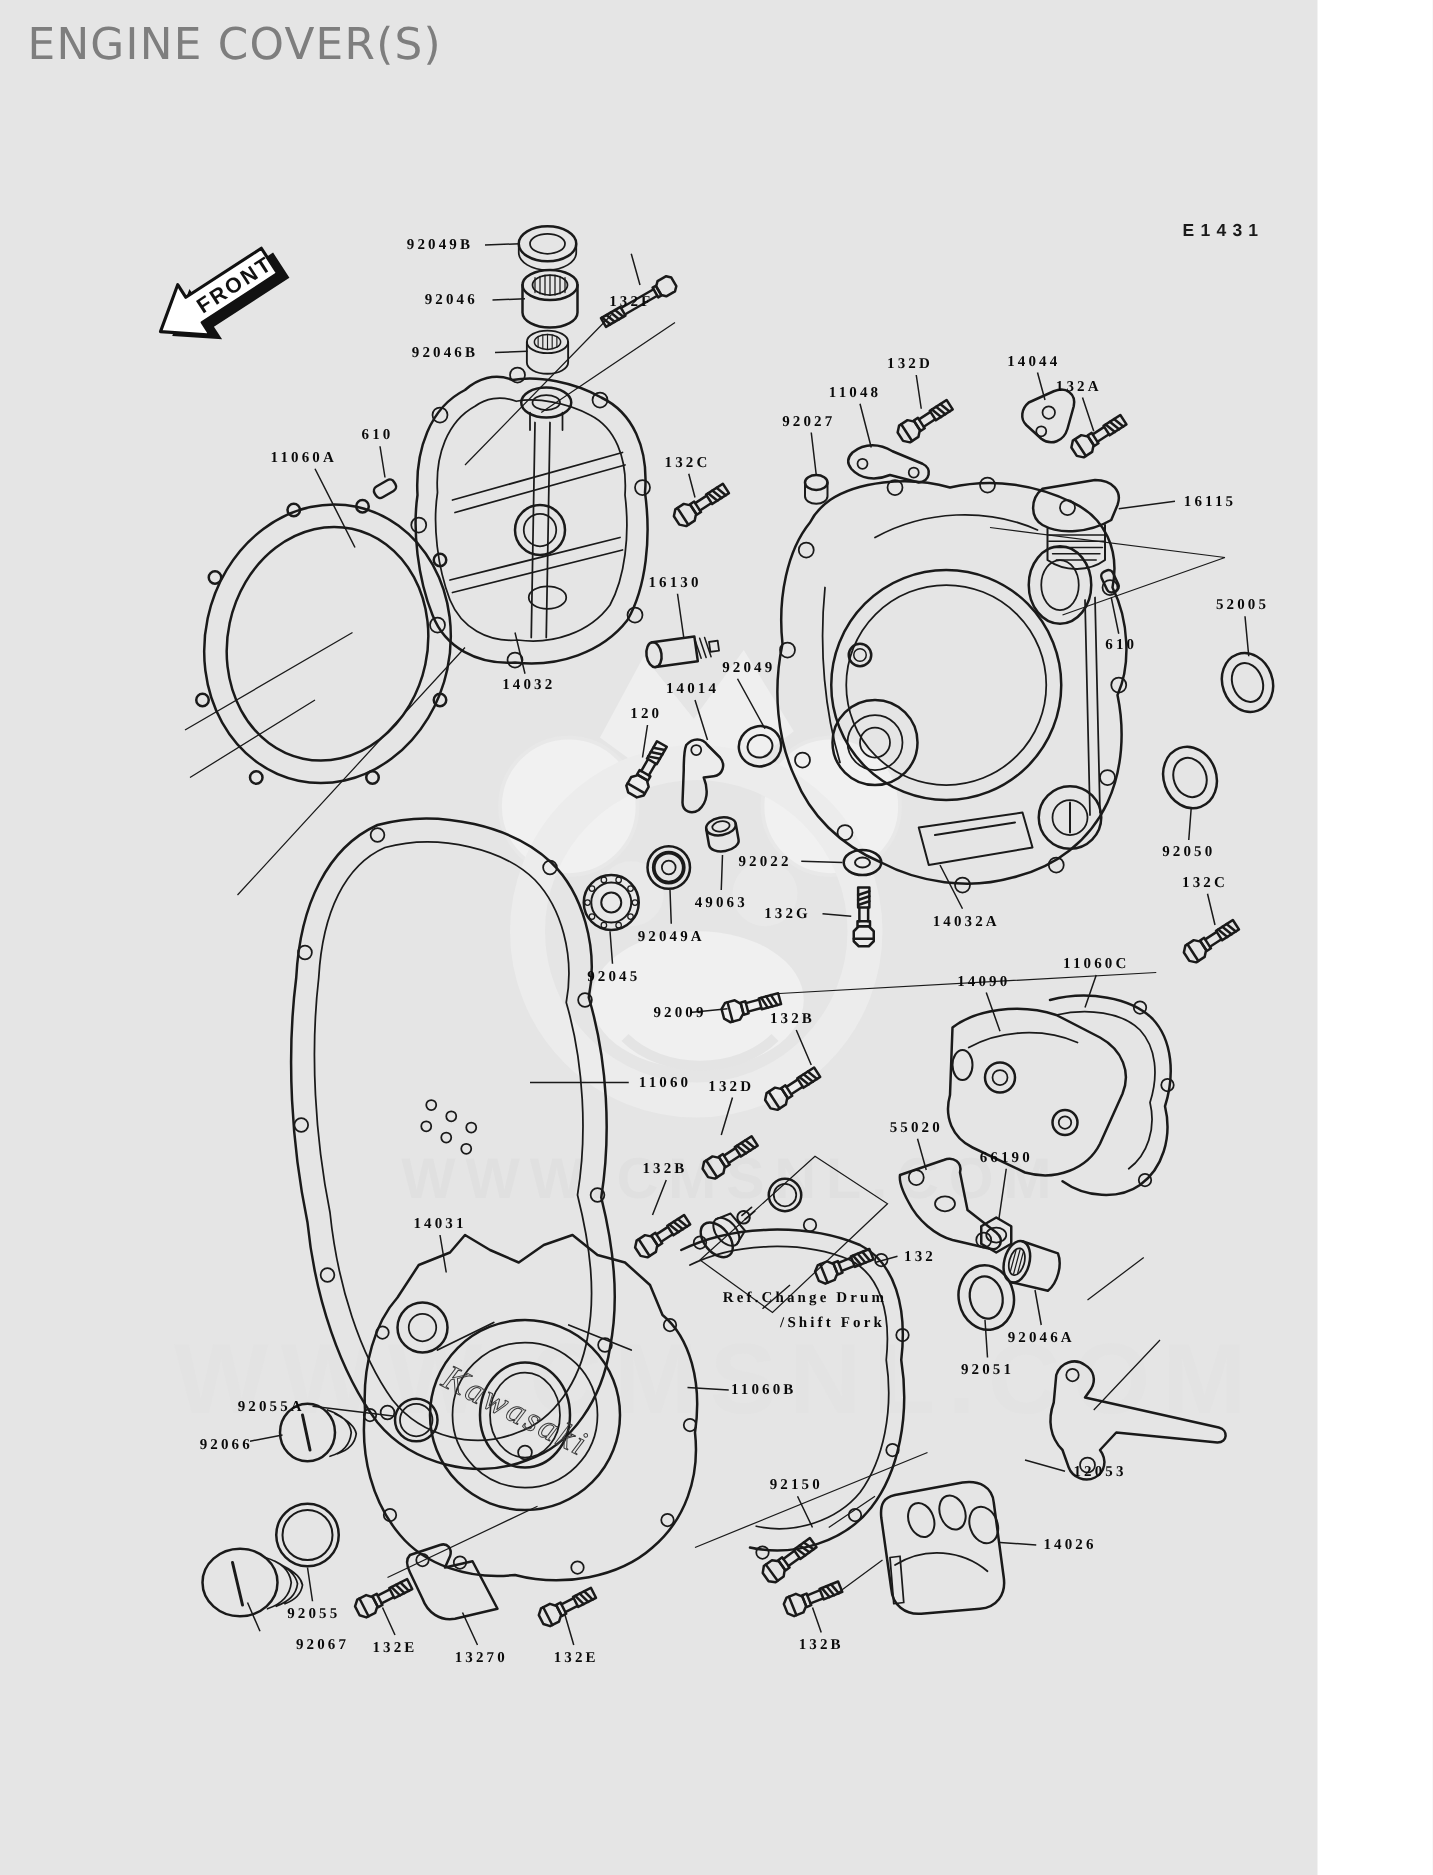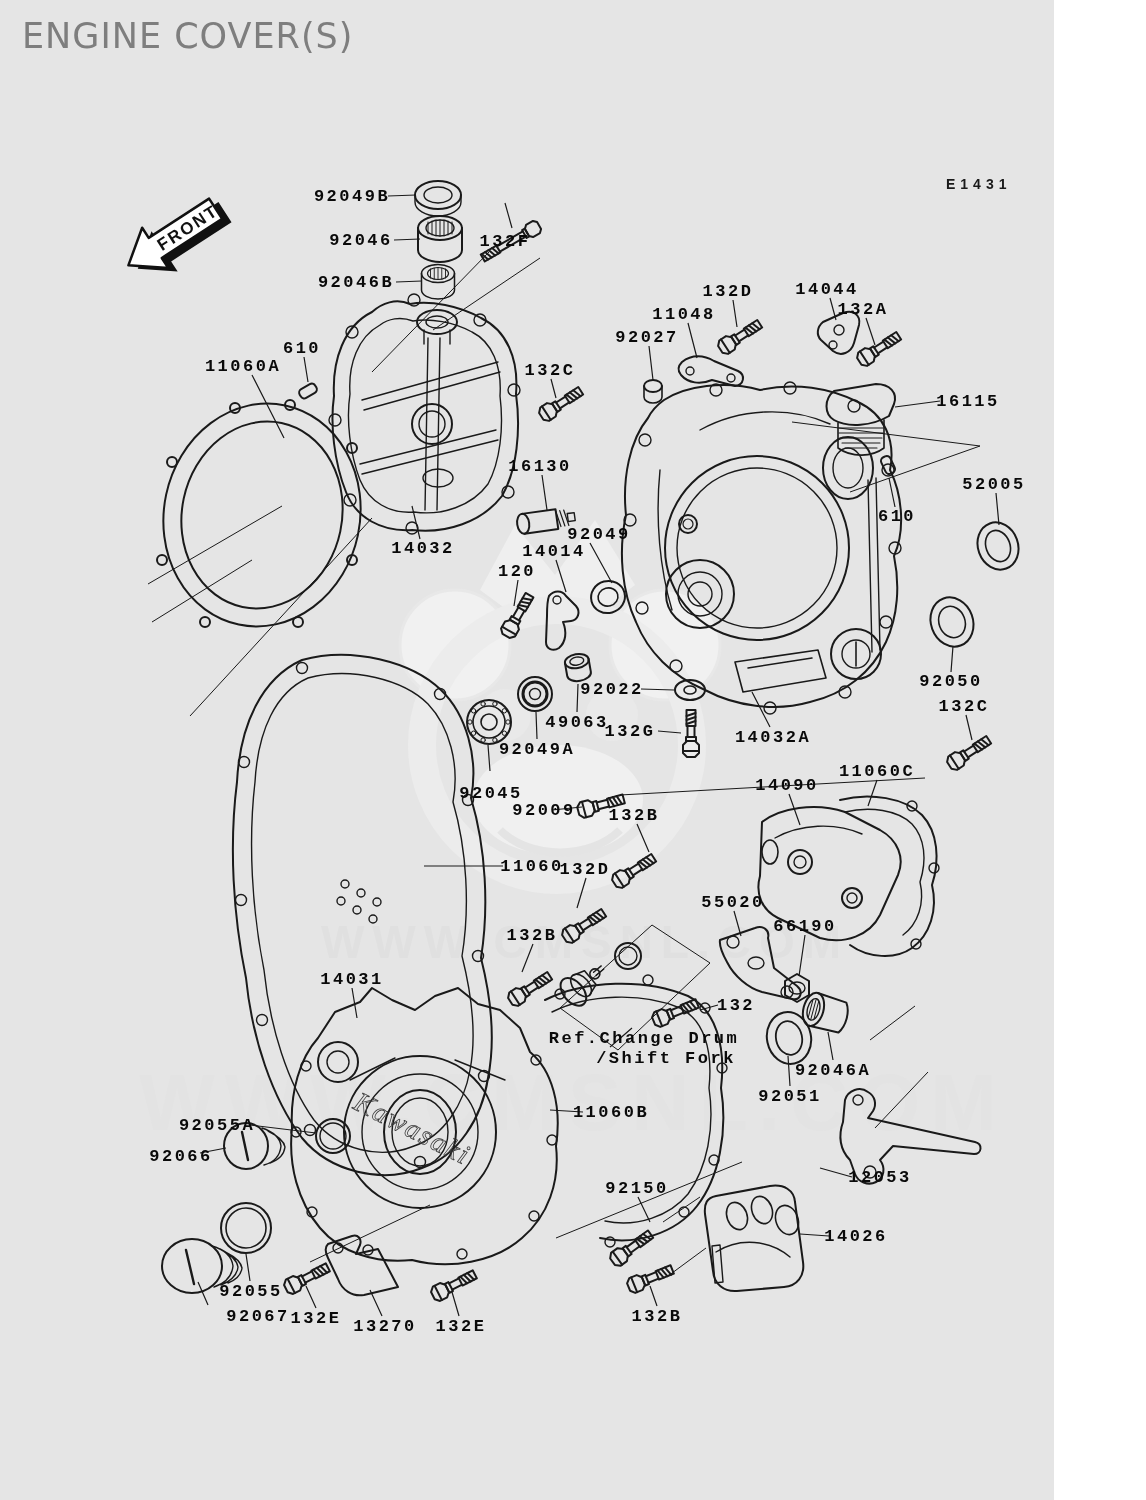--- a/index.html
+++ b/index.html
@@ -4,23 +4,23 @@
 <style>
   html,body{margin:0;padding:0;background:#ffffff}
   .page{position:relative;width:1054px;height:1500px;background:#e5e5e5;overflow:hidden;
         font-family:"Liberation Sans",sans-serif}
   .title{position:absolute;left:22px;top:16px;font-size:35px;letter-spacing:1px;color:#7e7e7e;
          font-family:"DejaVu Sans",sans-serif}
   .diagram-code{position:absolute;left:946px;top:176px;font-size:14px;font-weight:bold;
          letter-spacing:5px;color:#1a1a1a}
   .art{position:absolute;left:0;top:0}
   .labels{position:absolute;left:0;top:0;width:1146px;height:1500px;pointer-events:none}
-  .part-label{position:absolute;transform:translate(-50%,-50%);font-size:17px;font-weight:bold;
+  .part-label{position:absolute;transform:translate(-50%,-50%);font-size:12px;font-weight:bold;
          letter-spacing:2.5px;color:#0a0a0a;white-space:nowrap;
-         font-family:Liberation Mono, monospace}
+         font-family:Liberation Serif, serif}
   .footer{position:absolute;left:0;top:1436px;width:1146px;text-align:center;font-size:44px;
          color:#cc0000;cursor:pointer;font-family:"Liberation Sans",sans-serif}
 </style>
 </head>
 <body>
 
 <div class="page">
 
   <div class="title" style="color: rgb(126, 126, 126);">ENGINE COVER(S)</div>
   <div class="diagram-code">E1431</div>
@@ -456,21 +456,21 @@
       <div class="part-label" style="left: 423px; top: 548px;">14032</div>
       <div class="part-label" style="left: 554px; top: 551px;">14014</div>
       <div class="part-label" style="left: 517px; top: 571px; text-align: center;">120</div>
       <div class="part-label" style="left: 951px; top: 681px;">92050</div>
       <div class="part-label" style="left: 612px; top: 689px;">92022</div>
       <div class="part-label" style="left: 964px; top: 706px;">132C</div>
       <div class="part-label" style="left: 577px; top: 722px;">49063</div>
       <div class="part-label" style="left: 630px; top: 731px;">132G</div>
       <div class="part-label" style="left: 773px; top: 737px;">14032A</div>
       <div class="part-label" style="left: 537px; top: 749px;">92049A</div>
-      <div class="part-label" style="left: 491px; top: 781px; margin-top: 12px;">92045</div>
+      <div class="part-label" style="left: 491px; top: 781px;">92045</div>
       <div class="part-label" style="left: 877px; top: 771px;">11060C</div>
       <div class="part-label" style="left: 787px; top: 785px;">14090</div>
       <div class="part-label" style="left: 524px; top: 810px; margin-left: 20px;">92009</div>
       <div class="part-label" style="left: 634px; top: 815px;">132B</div>
       <div class="part-label" style="left: 532px; top: 866px;">11060</div>
       <div class="part-label" style="left: 585px; top: 869px;">132D</div>
       <div class="part-label" style="left: 733px; top: 902px;">55020</div>
       <div class="part-label" style="left: 805px; top: 926px;">66190</div>
       <div class="part-label" style="left: 532px; top: 935px;">132B</div>
       <div class="part-label" style="left: 352px; top: 979px;">14031</div>

